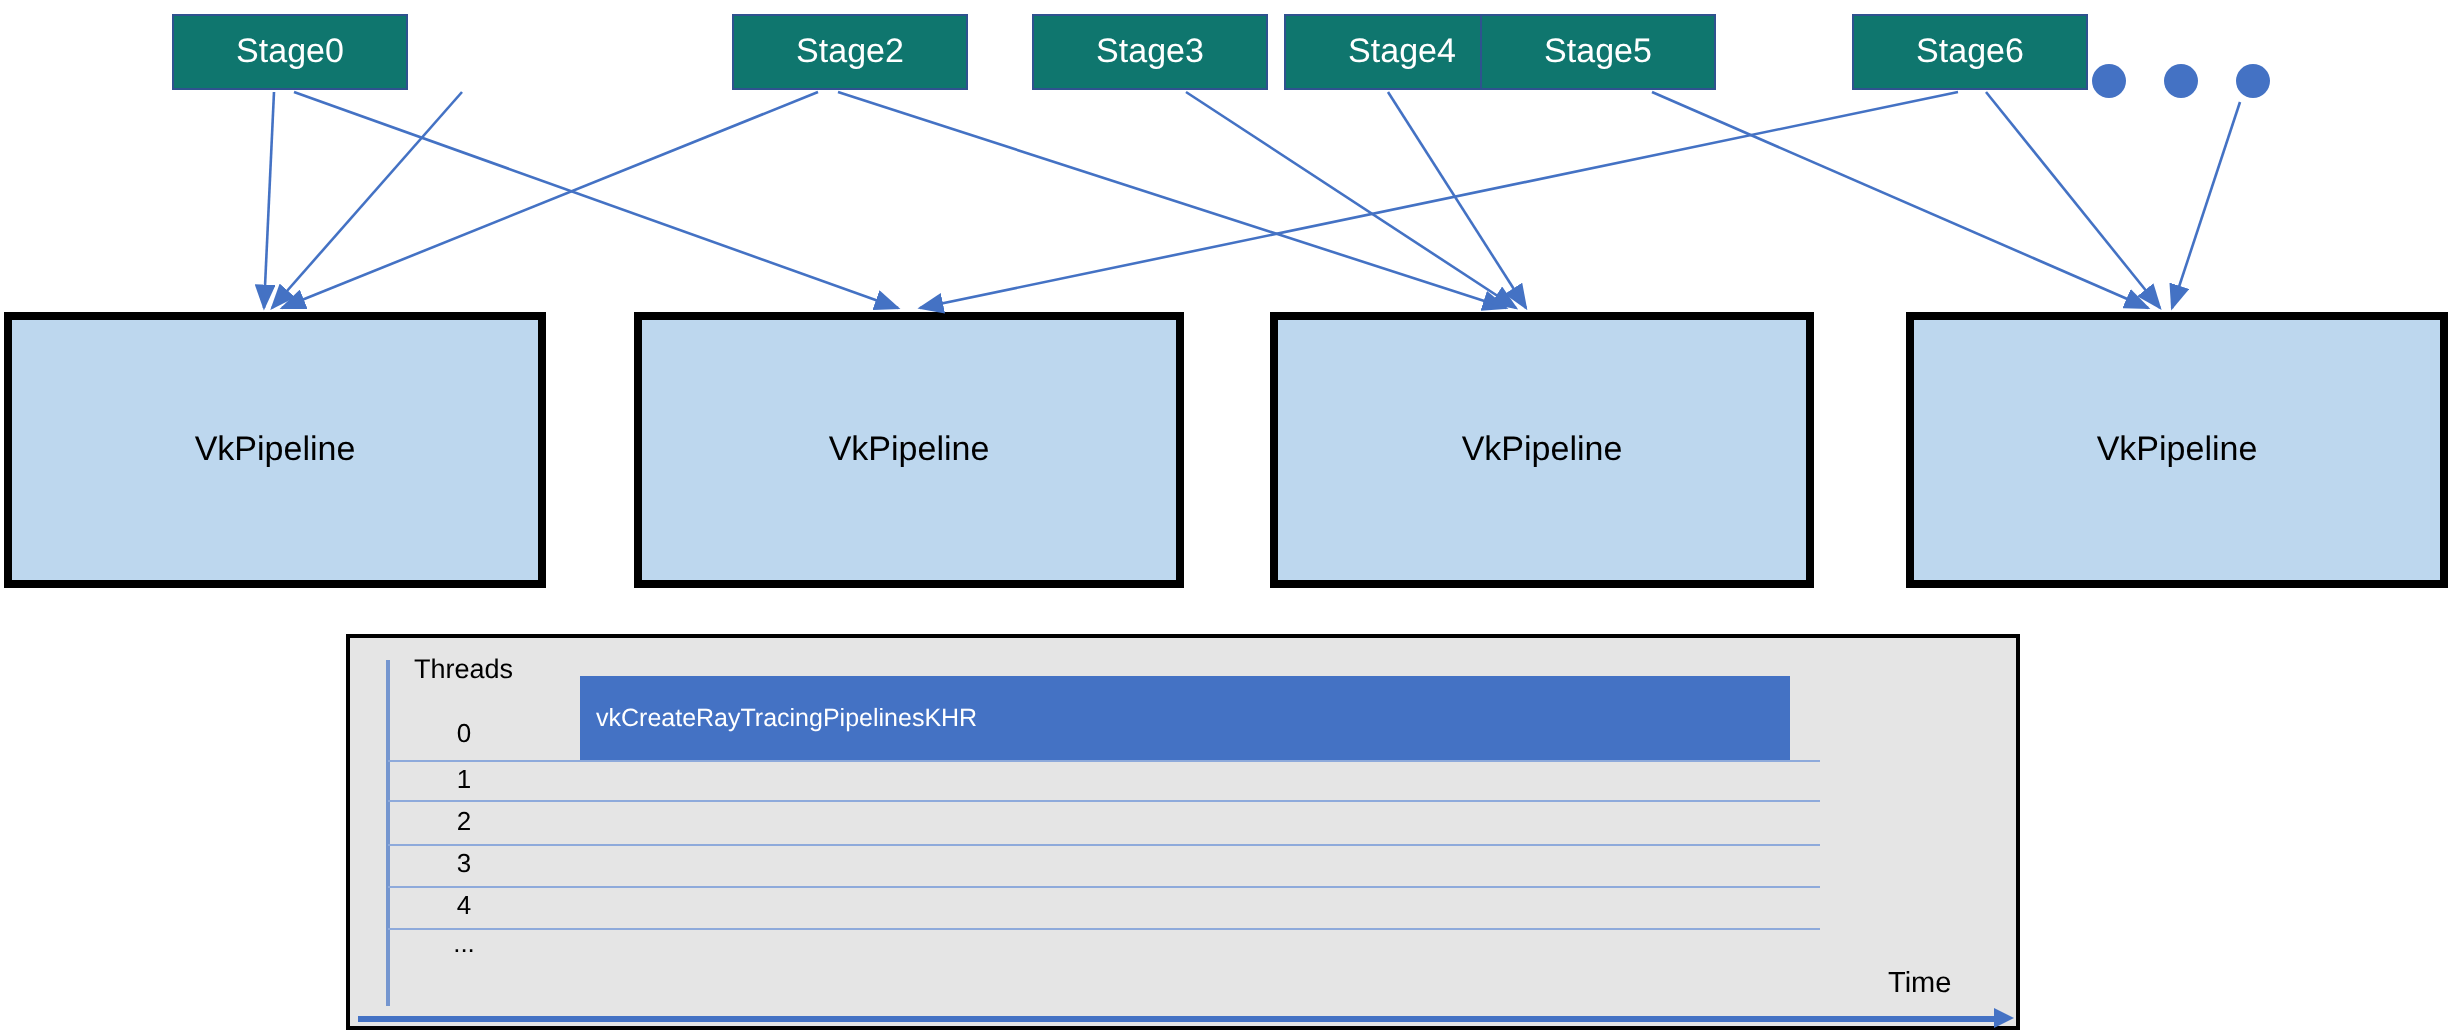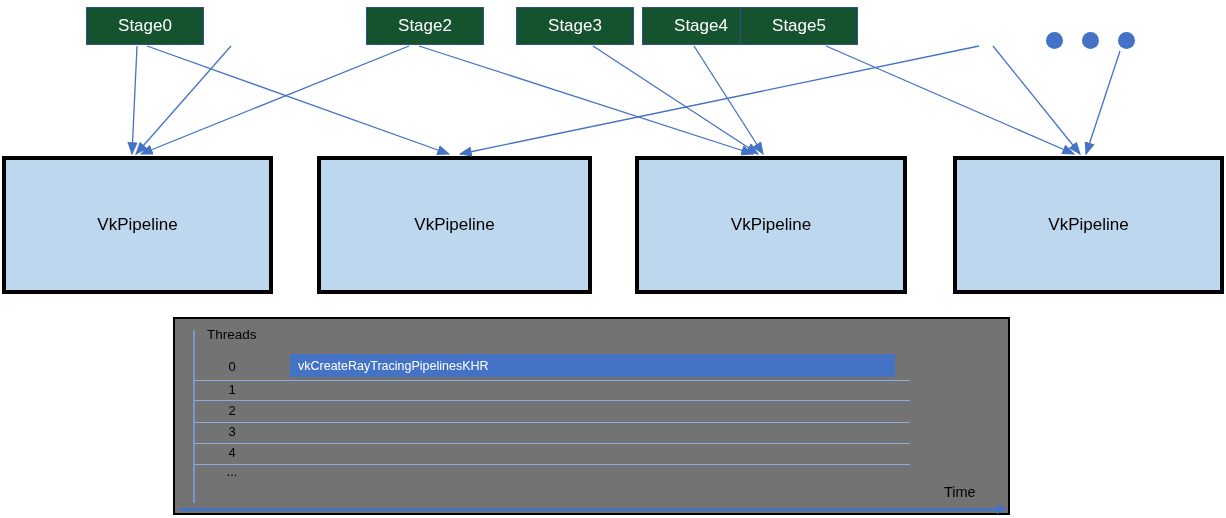--- a/index.html
+++ b/index.html
@@ -4,44 +4,44 @@
 <style>
   html,body { margin:0; padding:0; background:#ffffff; }
   .canvas {
     position:relative; width:1226px; height:518px; background:#ffffff;
     font-family:"Liberation Sans", sans-serif; overflow:hidden;
   }
   .arrows { position:absolute; left:0; top:0; width:1226px; height:518px; pointer-events:none; z-index:3; }
 
   .stage {
     position:absolute; top:7px; width:118px; height:38px; box-sizing:border-box;
-    background:#14532d; border:1.5px solid #2F528F; color:#ffffff;
+    background:#0f766e; border:1.5px solid #2F528F; color:#ffffff;
     display:flex; align-items:center; justify-content:center;
     font-size:17px; z-index:2;
   }
   .dots { position:absolute; top:32px; left:1046px; width:96px; height:17px; display:flex; gap:19px; z-index:2; }
   .dot { width:17px; height:17px; border-radius:50%; background:#4472C4; }
 
   .pipeline {
     position:absolute; top:156px; height:138px; box-sizing:border-box;
     background:#BDD7EE; border:4px solid #000000; color:#000000;
     display:flex; align-items:center; justify-content:center;
     font-size:17px; z-index:1;
   }
 
   .timeline {
     position:absolute; left:173px; top:317px; width:837px; height:198px;
-    box-sizing:border-box; border:2px solid #000000; background:#737373; z-index:2;padding-left:24px;
+    box-sizing:border-box; border:2px solid #000000; background:#e5e5e5; z-index:2;padding-left:24px;
   }
   .tl-axis { position:absolute; left:18px; top:11px; width:2px; height:173px; background:#7596CF; }
   .tl-threads-label { position:absolute; left:32px; top:8px; font-size:13.5px; color:#000000; }
   .tl-row-label { position:absolute; left:44px; width:26px; text-align:center; font-size:13px; color:#000000; }
   .tl-row-line { position:absolute; left:19px; width:716px; height:1px; background:#8EAADB; }
   .tl-bar {
-    position:absolute; left:115px; top:35px; width:605px; height:23px;
+    position:absolute; left:115px; top:19px; width:605px; height:42px;
     background:#4472C4; color:#ffffff; font-size:12.5px;
     display:flex; align-items:center; padding-left:8px; box-sizing:border-box;
     white-space:nowrap; overflow:hidden;
   }
   .tl-time-label { position:absolute; left:769px; top:165px; font-size:14.5px; color:#000000; }
   .tl-time-shaft { position:absolute; left:4px; top:189px; width:818px; height:3px; background:#4472C4; }
   .tl-time-head {
     position:absolute; left:822px; top:185px; width:0; height:0;
     border-left:10px solid #4472C4; border-top:5.5px solid transparent; border-bottom:5.5px solid transparent;
   }
@@ -70,20 +70,21 @@
       <line x1="993" y1="46" x2="1080" y2="154" marker-end="url(#ah)"></line>
       <line x1="1120" y1="51" x2="1086" y2="154" marker-end="url(#ah)"></line>
     </g>
   </svg>
 
   <div class="stage" style="left:86px">Stage0</div>
   <div class="stage" style="left:366px">Stage2</div>
   <div class="stage" style="left:516px">Stage3</div>
   <div class="stage" style="left:642px">Stage4</div>
   <div class="stage" style="left:740px">Stage5</div>
+  <div class="stage" style="left:926px">Stage6</div>
 
   <div class="dots">
     <div class="dot"></div>
     <div class="dot"></div>
     <div class="dot"></div>
   </div>
 
   <div class="pipeline" style="left:2px;   width:271px">VkPipeline</div>
   <div class="pipeline" style="left:317px; width:275px">VkPipeline</div>
   <div class="pipeline" style="left:635px; width:272px">VkPipeline</div>

